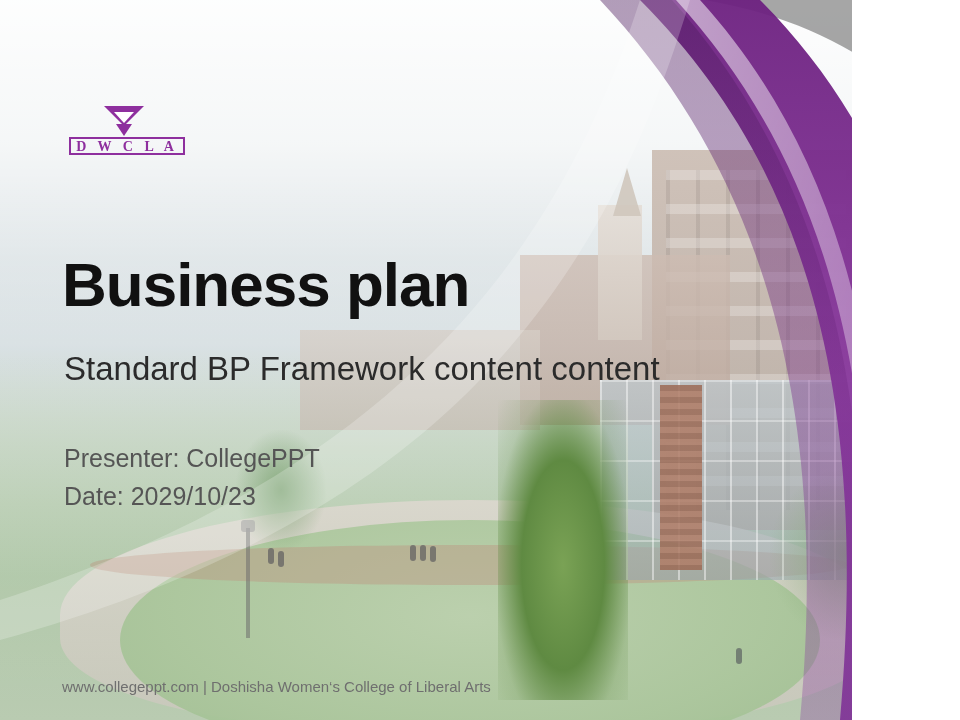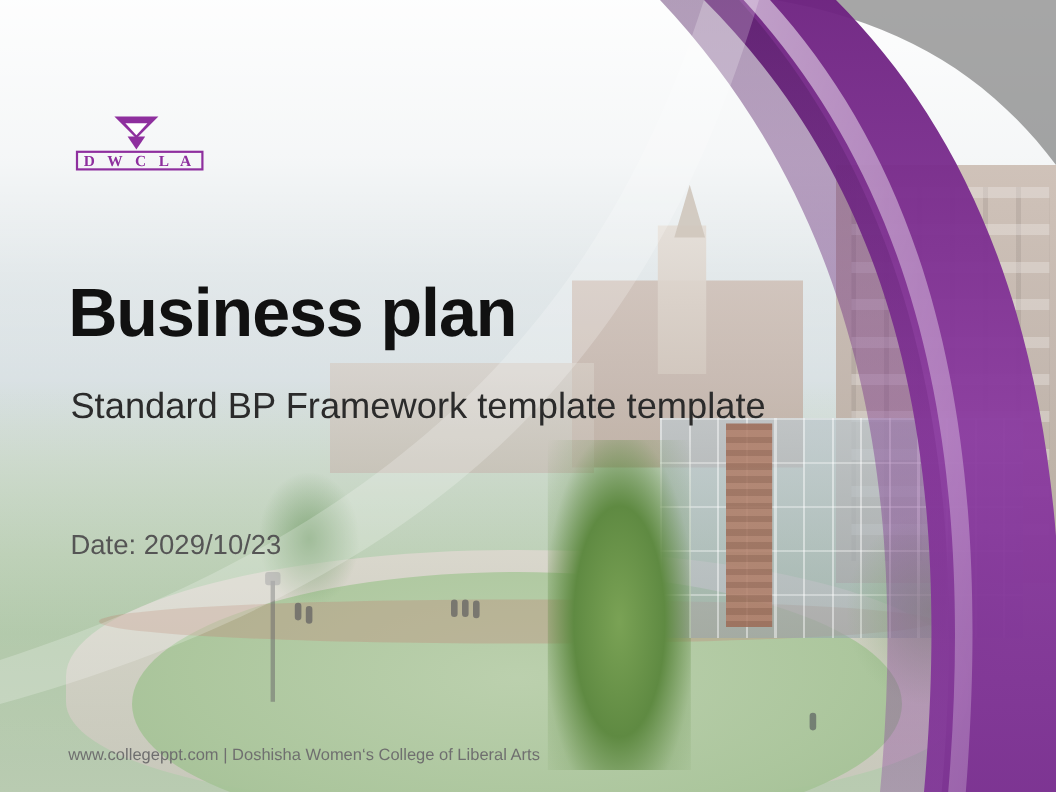--- a/index.html
+++ b/index.html
@@ -9,21 +9,21 @@
   }
   body {
     width: 960px;
     height: 720px;
     overflow: hidden;
     font-family: "Liberation Sans", sans-serif;
   }
 
   .slide {
     position: relative;
-    width: 960px;
+    width: 852px;
     height: 720px;
     overflow: hidden;
     background: #86efac;
   }
 
   
   .photo {
     position: absolute;
     inset: 0;
     background:
@@ -327,17 +327,18 @@
     <svg width="118" height="56" viewBox="0 0 118 56">
       <path d="M 36 2 L 76 2 L 56 22 Z" fill="#8e2f9e"></path>
       <path d="M 46 8 L 66 8 L 56 19 Z" fill="#ffffff"></path>
       <path d="M 48 20 L 64 20 L 56 32 Z" fill="#8e2f9e"></path>
       <rect x="2" y="34" width="114" height="16" fill="none" stroke="#8e2f9e" stroke-width="2"></rect>
       <text x="59" y="47" font-family="'Liberation Serif', serif" font-size="14" font-weight="bold" fill="#8e2f9e" text-anchor="middle" letter-spacing="4">D W C L A</text>
     </svg>
   </div>
 
   <div class="title">Business plan</div>
-  <div class="subtitle">Standard BP Framework template template</div>
+  <div class="subtitle">Standard BP Framework content content</div>
+  <div class="presenter">Presenter: CollegePPT</div>
   <div class="date">Date: 2029/10/23</div>
   <div class="footer">www.collegeppt.com | Doshisha Women‘s College of Liberal Arts</div>
 
 </div>
 
 </body></html>

